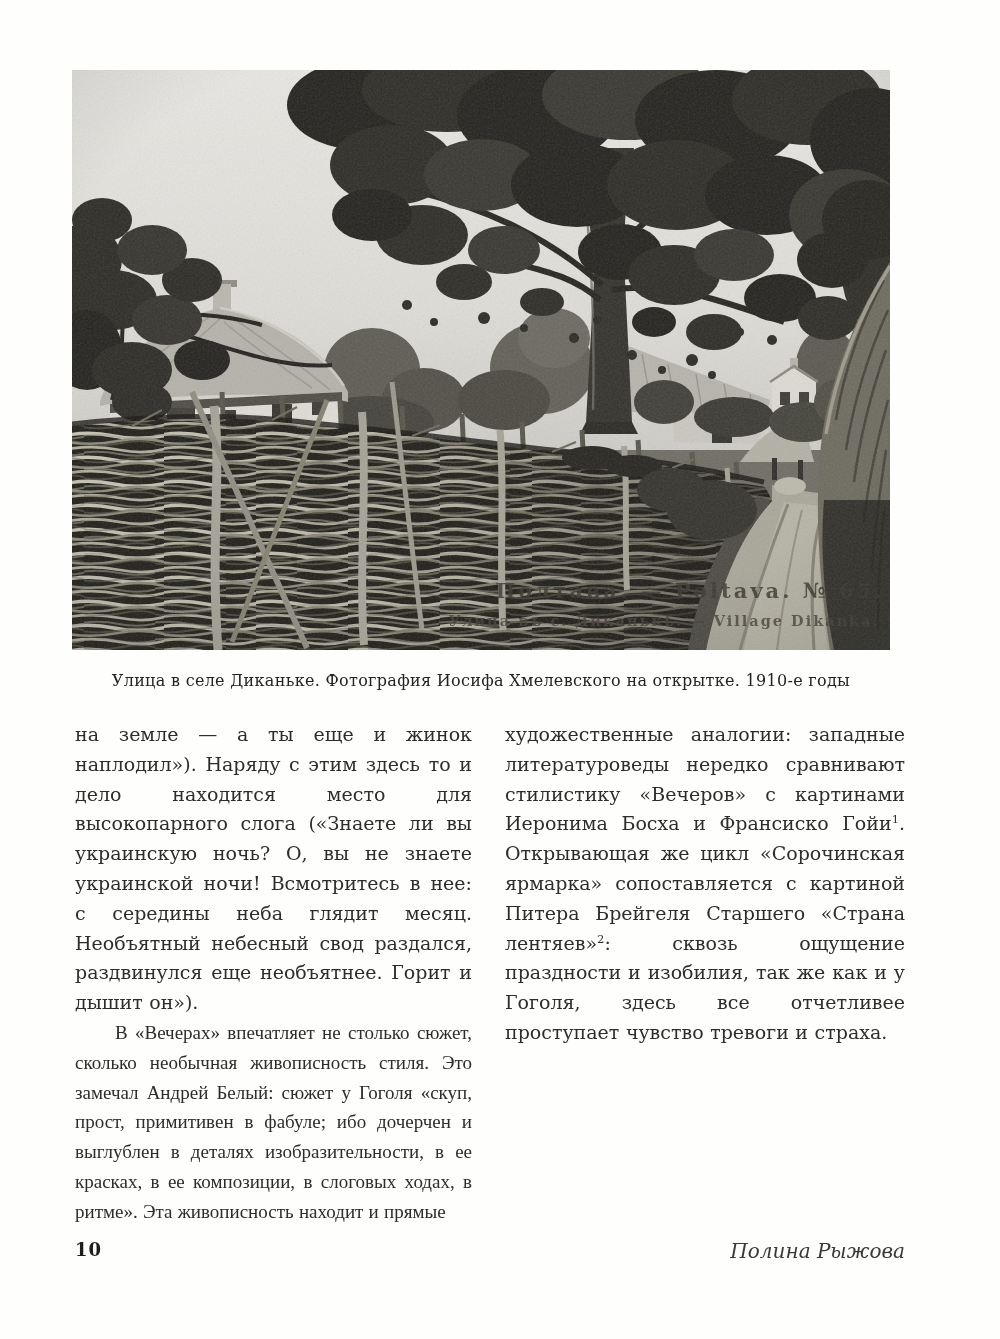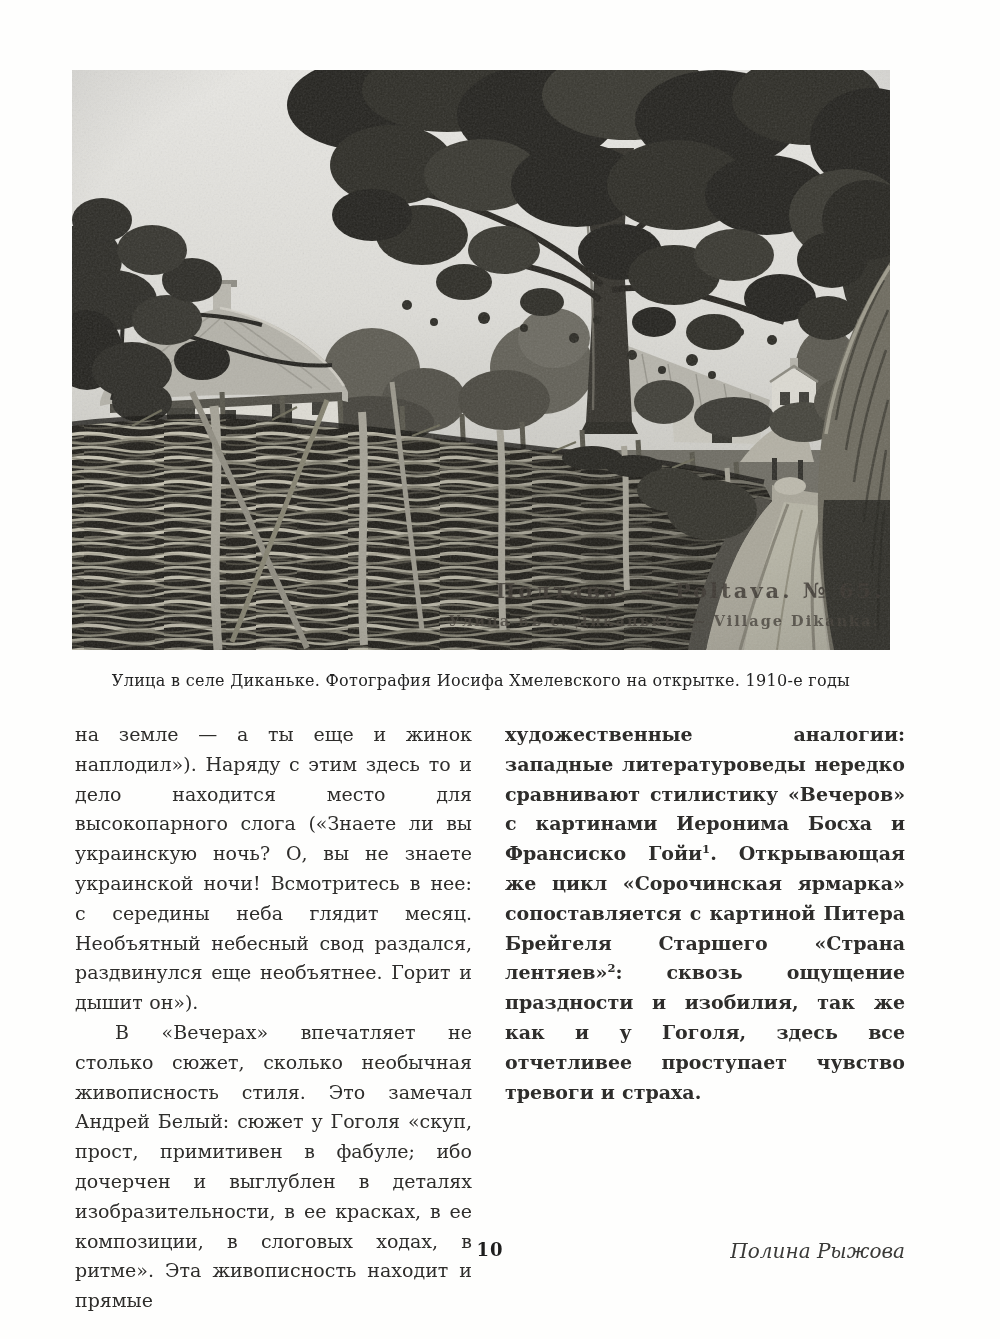--- a/index.html
+++ b/index.html
@@ -4,27 +4,27 @@
 <style>
   html,body{margin:0;padding:0;}
   body{width:1000px;height:1339px;background:#ffffff;font-family:"DejaVu Serif","Liberation Serif",serif;color:#2e2d2b;}
   .page{position:relative;width:1000px;height:1339px;background:#fefefd;overflow:hidden;}
   .photo{position:absolute;left:72px;top:70px;width:818px;height:580px;}
   .photo svg{display:block;width:100%;height:100%;}
   .caption{position:absolute;left:40px;top:671px;width:882px;text-align:center;
            font-size:16px;letter-spacing:.3px;color:#232323;}
   .columns{position:absolute;left:75px;top:720px;width:830px;display:flex;gap:33px;}
   .col-left{width:397px;}
-  .col-right{width:400px;font-weight:bold;}
+  .col-right{width:400px;}
   .columns p{margin:0;font-size:19px;line-height:29.8px;text-align:justify;word-spacing:.5px;}
-  .columns p.indent{text-indent:40px;}
+  .columns p.indent{text-indent:40px;font-family:Liberation Serif, serif;}
   .columns p + p{margin-top:0;}
   sup{font-size:11.5px;line-height:0;vertical-align:super;}
   .footer{position:absolute;left:75px;top:1239px;width:830px;height:28px;}
-  .pagenum{position:absolute;left:0;right:0;text-align:center;font-weight:bold;font-size:18px;letter-spacing:1px;color:#1e1e1e;}
+  .pagenum{position:absolute;left:0;right:0;font-weight:bold;font-size:18px;letter-spacing:1px;color:#1e1e1e;}
   .author{position:absolute;right:0;top:0;font-style:italic;font-size:20px;color:#3a3a38;}
 </style>
 </head>
 <body>
 
 <div class="page">
 
   <div class="photo">
     <svg viewBox="0 0 818 580" preserveAspectRatio="none">
       <defs>

